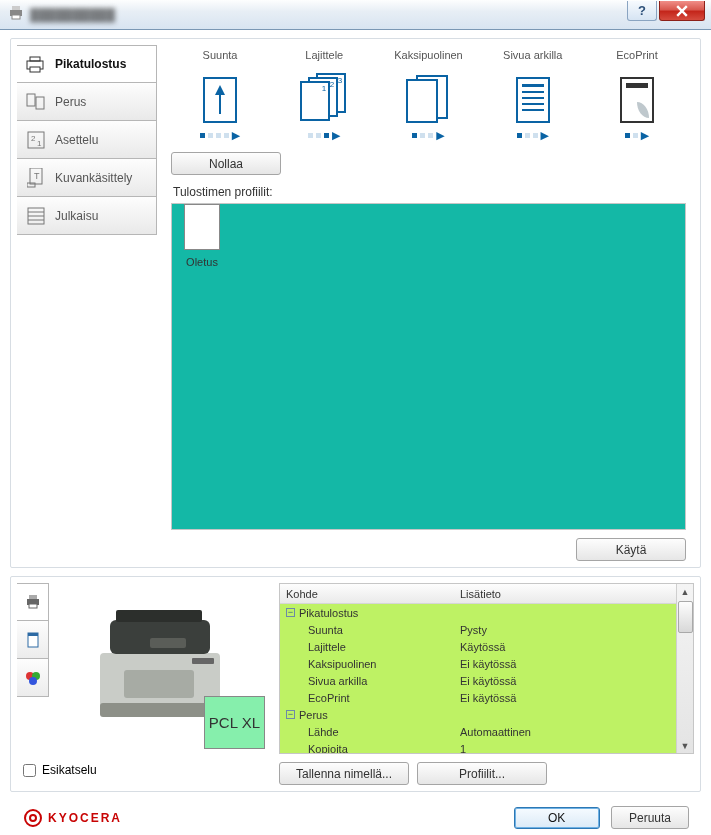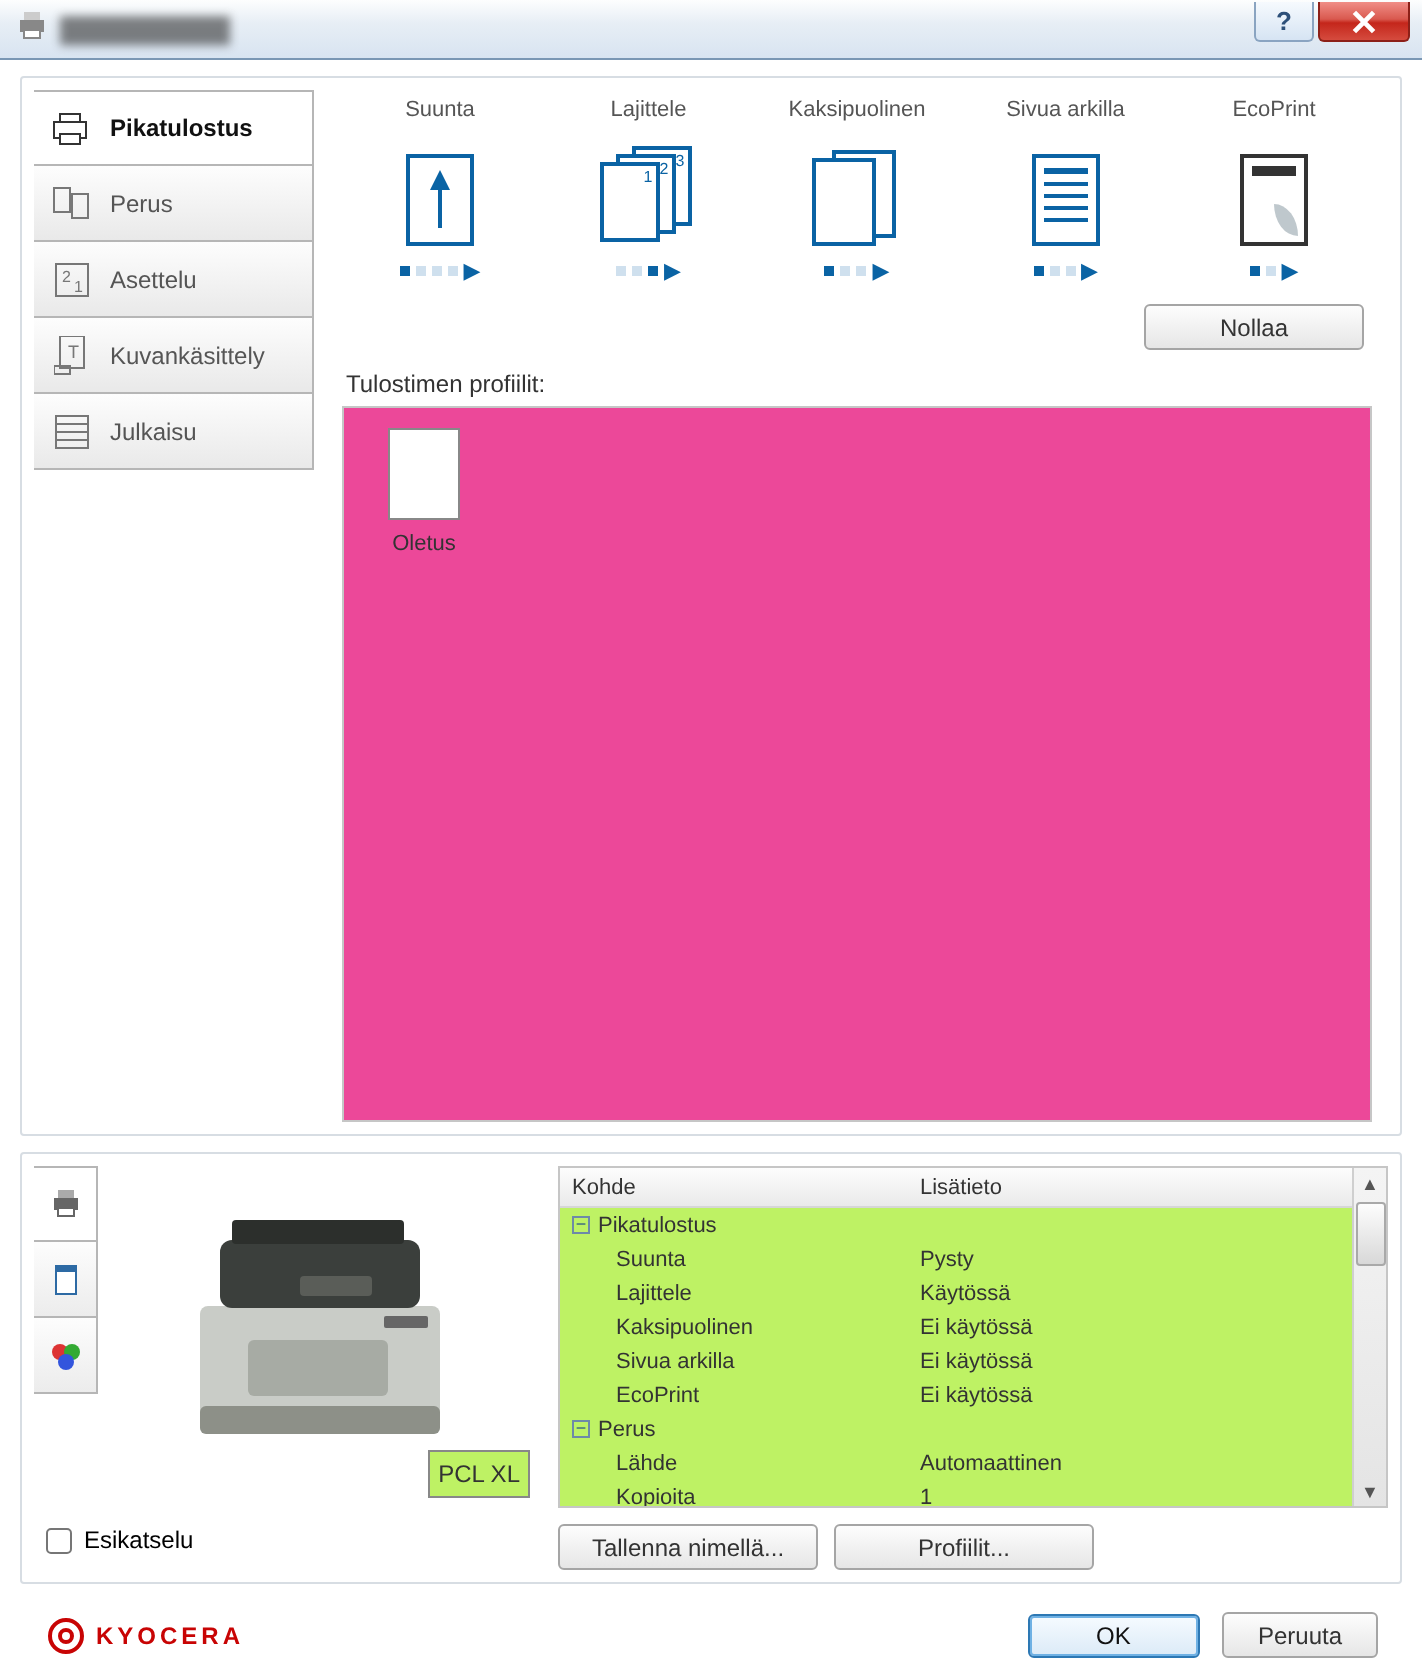--- a/index.html
+++ b/index.html
@@ -66,34 +66,33 @@
   
   .mainarea { flex:1; padding:4px 8px 0 14px; display:flex;flex-direction:column; }
   .quick-row { display:flex; justify-content:space-between; padding:0 6px; }
   .quick-item { width:86px; display:flex;flex-direction:column;align-items:center; gap:6px;}
   .quick-label { color:#555; font-size:11px; }
   .quick-icon-box { width:50px; height:56px; display:flex;align-items:flex-end;justify-content:center;}
   .dots-row { display:flex; align-items:center; gap:3px; font-size:10px; color:#0a63a4;}
   .dots-row .dot { width:5px;height:5px; background:#0a63a4; }
   .dots-row .dot.off { background:#cfe0ee; }
   .dots-row .arrow { color:#0a63a4; font-size:11px; }
-  .reset-row { display:flex; justify-content:flex-end; padding:10px 4px 8px 0;}
+  .reset-row { display:flex; padding:10px 4px 8px 0;}
   .wbtn {
     min-width:110px; height:23px;
     background:linear-gradient(#fdfdfd,#e6e6e6);
     border:1px solid #a5a5a5; border-radius:3px;
     font-size:12px; color:#333;
     display:inline-flex;align-items:center;justify-content:center;
     padding:0 10px;
   }
   .profiles-label { color:#333; margin:2px 0 4px 2px; }
   .profiles-box {
     flex:1;
-    border:1px solid #c6c6c6; background:#ec4899;
-    padding:10px;
+    border:1px solid #c6c6c6; background:#14b8a6;
   }
   .profile-item { width:60px; text-align:center; font-size:11px; color:#333;}
   .profile-item .page { width:36px;height:46px;border:1px solid #888;margin:0 auto 6px;background:#fff;}
   .apply-row { display:flex; justify-content:flex-end; padding-top:8px; }
 
   
   .bottom-panel { display:flex; height:216px; }
   .preview-block { width:252px; display:flex; flex-direction:column; }
   .preview-row { display:flex; height:170px; }
   .preview-tabs { width:34px; }
@@ -102,22 +101,22 @@
     background:linear-gradient(#fdfdfd,#ececec);
     display:flex;align-items:center;justify-content:center;
   }
   .ptab:first-child { border-top:1px solid #b6b6b6; background:#fff;}
   .printer-imgwrap {
     flex:1; position:relative;
     display:flex;align-items:center;justify-content:center;
   }
   .pcl-badge {
     position:absolute; right:4px; bottom:4px;
-    border:1px solid #888; background:#bef264;
-    font-size:12px; padding:4px 4px; color:#333;
+    border:1px solid #888; background:#86efac;
+    font-size:15px; padding:17px 4px; color:#333;
   }
   .preview-chk { display:flex;align-items:center; gap:6px; padding:10px 0 0 6px;}
   .preview-chk input { width:13px;height:13px; }
 
   .summary-block { flex:1; display:flex;flex-direction:column; padding-left:10px;}
   .summary-table {
     flex:1; border:1px solid #c6c6c6; background:#bef264;
     display:flex; overflow:hidden;
   }
   .summary-scroll { flex:1; overflow:hidden; }
@@ -343,20 +342,23 @@
       </div>
 
       <div class="profiles-label">Tulostimen profiilit:</div>
       <div class="profiles-box">
         <div class="profile-item">
           <div class="page"></div>
           <span>Oletus</span>
         </div>
       </div>
 
+      <div class="apply-row">
+        <button class="wbtn">Käytä</button>
+      </div>
     </div>
   </div>
 
   <div class="panel bottom-panel">
 
     <div class="preview-block">
       <div class="preview-row">
         <div class="preview-tabs">
           <div class="ptab">
             <svg width="16" height="16" viewBox="0 0 16 16">

